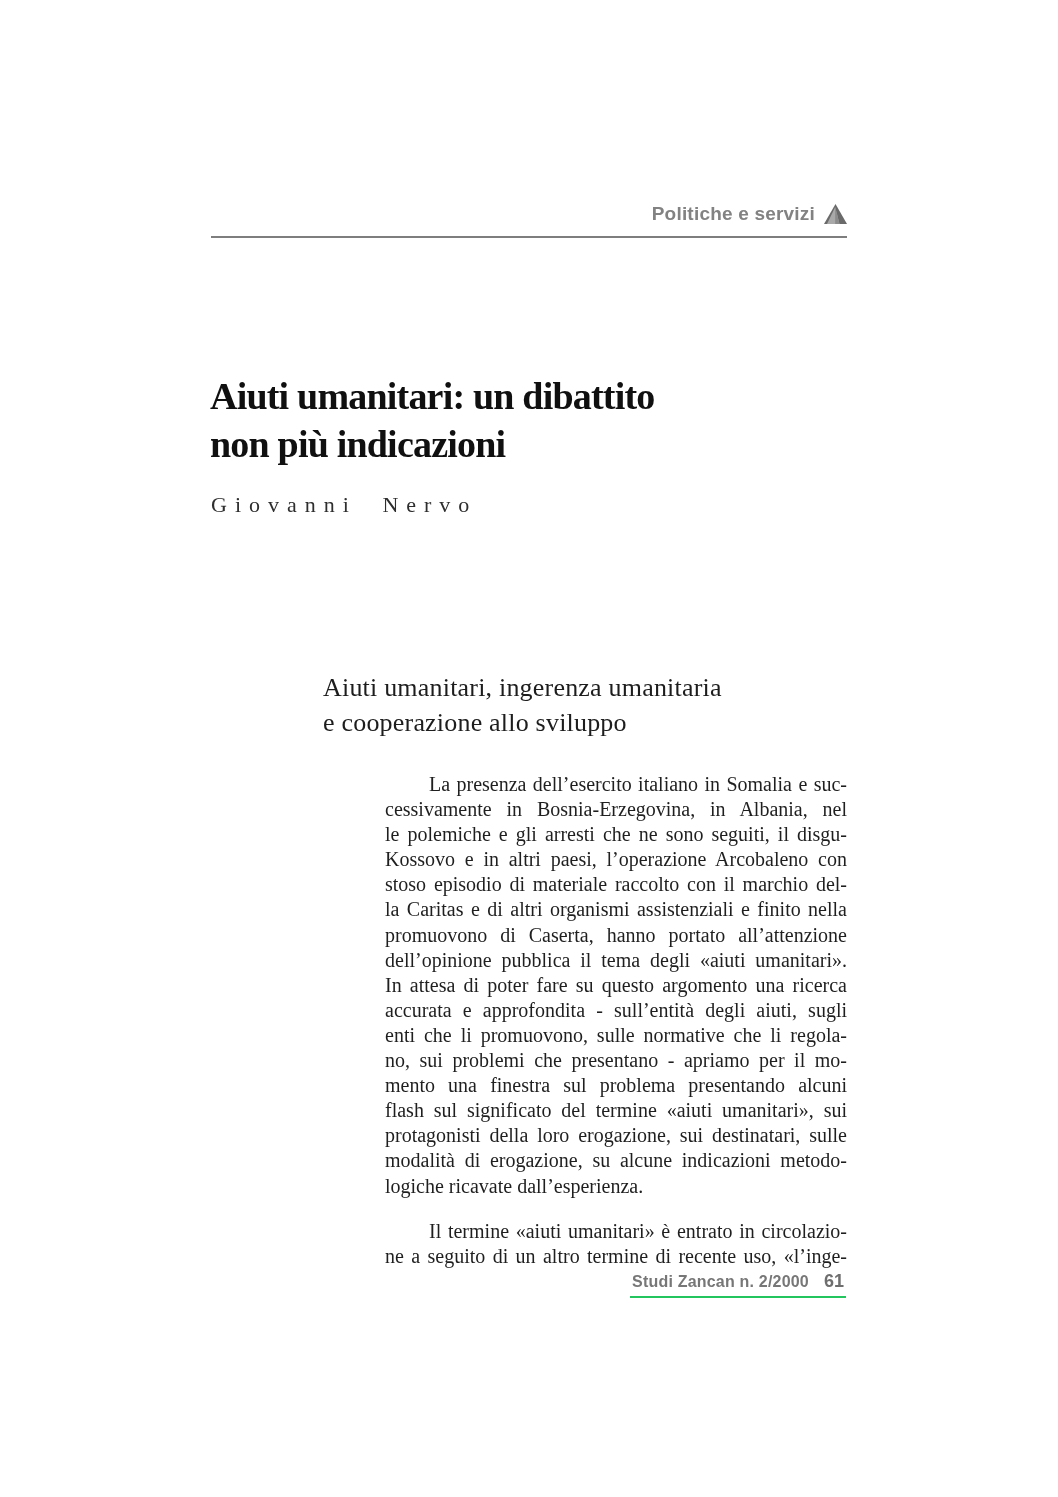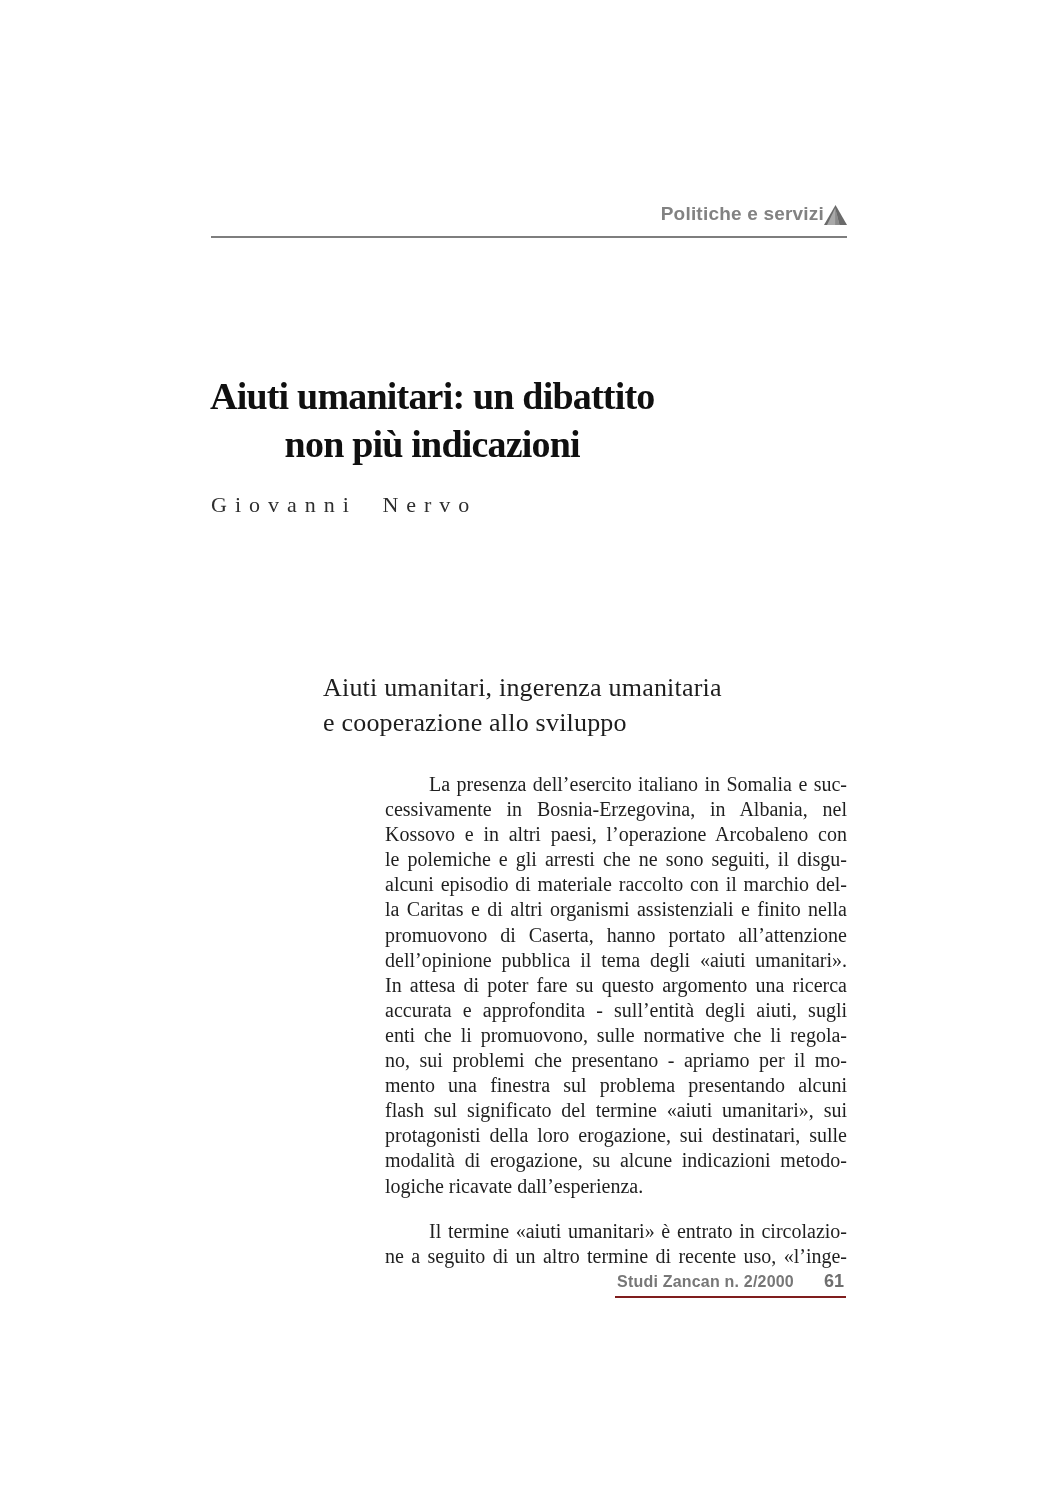--- a/index.html
+++ b/index.html
@@ -17,21 +17,22 @@
   }
 
   
   .header {
     position: absolute;
     top: 203px;
     left: 211px;
     width: 636px;
     display: flex;
     justify-content: flex-end;
-    align-items: flex-end;
+    align-items: center;
+    gap: 9px;
     font-family: "Liberation Sans", sans-serif;
     font-weight: bold;
     font-size: 19px;
     letter-spacing: 0.2px;
     color: #828282;
   }
   .header-icon { display: inline-flex; align-items: flex-end; }
   .header-rule {
     position: absolute;
     top: 236px;
@@ -45,21 +46,20 @@
   .title {
     position: absolute;
     top: 372px;
     left: 210px;
     margin: 0;
     font-size: 38px;
     line-height: 48px;
     font-weight: bold;
     letter-spacing: -0.8px;
     color: #101010;
-    text-align: center;
   }
   .title span { display: block; }
   .author {
     position: absolute;
     top: 492px;
     left: 211px;
     font-size: 22px;
     letter-spacing: 8px;
     word-spacing: 12px;
     color: #2e2e2e;
@@ -97,23 +97,23 @@
   .body-line.flush-left { text-align-last: left; }
   .body-line.indent { text-indent: 44px; margin-top: 20px; }
 
   
   .footer {
     position: absolute;
     top: 1271px;
     right: 212px;
     display: flex;
     align-items: baseline;
-    gap: 30px;
+    gap: 15px;
     padding: 0 2px 4px 2px;
-    border-bottom: 2px solid #7f1d1d;
+    border-bottom: 2px solid #22c55e;
     font-family: "Liberation Sans", sans-serif;
     font-weight: bold;
     color: #777777;
   }
   .footer .journal { font-size: 16px; letter-spacing: 0.2px; }
   .footer .page-num { font-size: 18px; color: #6e6e6e; }
 </style>
 </head>
 <body>
 
@@ -139,23 +139,23 @@
   <div class="author">Giovanni Nervo</div>
 
   <h2 class="section-heading">
     <span>Aiuti umanitari, ingerenza umanitaria</span>
     <span>e cooperazione allo sviluppo</span>
   </h2>
 
   <div class="body-col">
       <div class="body-line indent">La presenza dell’esercito italiano in Somalia e suc-</div>
       <div class="body-line">cessivamente in Bosnia-Erzegovina, in Albania, nel</div>
+      <div class="body-line">le polemiche e gli arresti che ne sono seguiti, il disgu-</div>
       <div class="body-line">Kossovo e in altri paesi, l’operazione Arcobaleno con</div>
-      <div class="body-line">le polemiche e gli arresti che ne sono seguiti, il disgu-</div>
-      <div class="body-line">alcuni episodio di materiale raccolto con il marchio del-</div>
+      <div class="body-line">stoso episodio di materiale raccolto con il marchio del-</div>
       <div class="body-line">la Caritas e di altri organismi assistenziali e finito nella</div>
       <div class="body-line">promuovono di Caserta, hanno portato all’attenzione</div>
       <div class="body-line">dell’opinione pubblica il tema degli «aiuti umanitari».</div>
       <div class="body-line">In attesa di poter fare su questo argomento una ricerca</div>
       <div class="body-line">accurata e approfondita - sull’entità degli aiuti, sugli</div>
       <div class="body-line">enti che li promuovono, sulle normative che li regola-</div>
       <div class="body-line">no, sui problemi che presentano - apriamo per il mo-</div>
       <div class="body-line">mento una finestra sul problema presentando alcuni</div>
       <div class="body-line">flash sul significato del termine «aiuti umanitari», sui</div>
       <div class="body-line">protagonisti della loro erogazione, sui destinatari, sulle</div>

